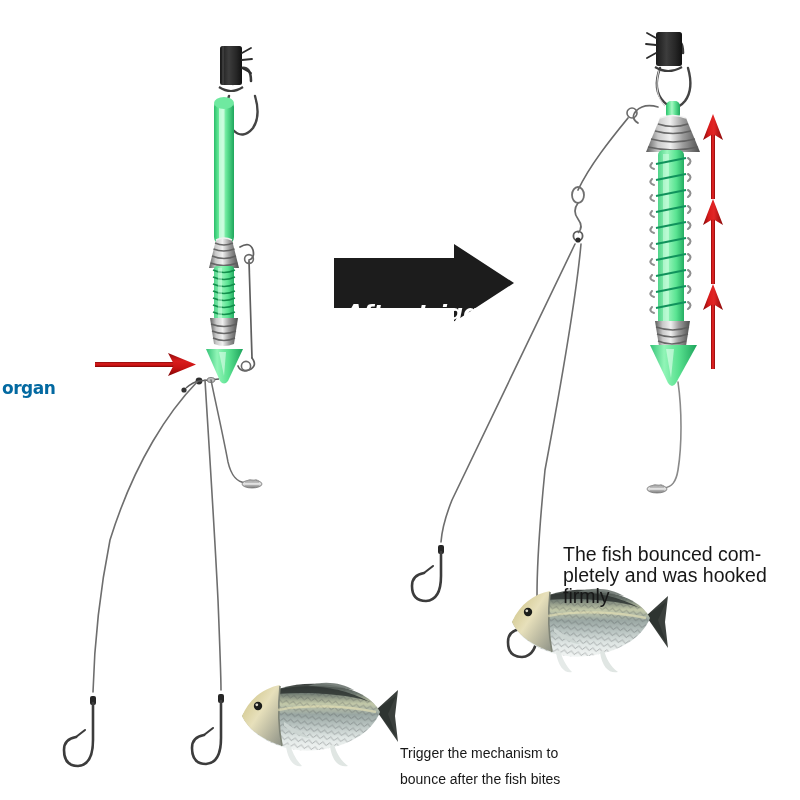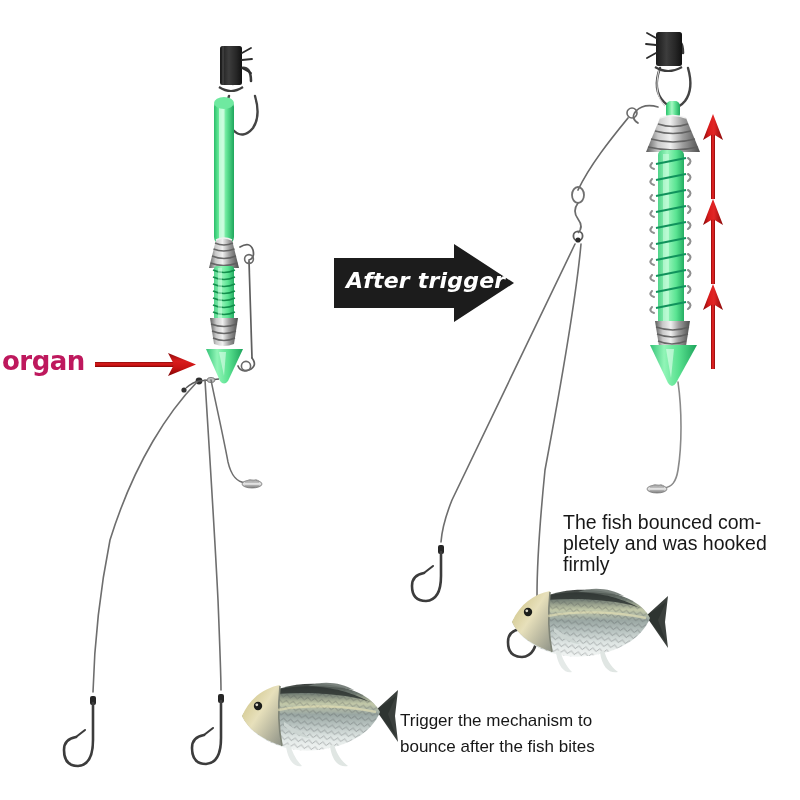--- a/index.html
+++ b/index.html
@@ -19,29 +19,30 @@
     position: absolute;
     left: 0;
     top: 0;
     width: 800px;
     height: 800px;
   }
   .txt {
     position: absolute;
     color: #111111;
     white-space: pre;
+    margin-top: 32px;
   }
   #organ-label {
     left: 2px;
     top: 346px;
     font-family: "DejaVu Sans", sans-serif;
     font-weight: bold;
-    font-size: 26px;
+    font-size: 17px;
     letter-spacing: -0.5px;
-    color: #be185d;
+    color: #0369a1;
   }
   #after-trigger-label {
     left: 346px;
     top: 268px;
     font-family: "DejaVu Sans", sans-serif;
     font-weight: bold;
     font-style: italic;
     font-size: 22px;
     color: #ffffff;
     letter-spacing: 0.2px;
@@ -49,21 +50,21 @@
   #caption-right {
     left: 563px;
     top: 512px;
     font-size: 19.5px;
     line-height: 21px;
     color: #171717;
   }
   #caption-bottom {
     left: 400px;
     top: 708px;
-    font-size: 17px;
+    font-size: 14px;
     line-height: 26px;
     color: #171717;
   }
 </style>
 </head>
 <body>
 
 <div id="stage">
 
   <svg class="layer" viewBox="0 0 800 800">

